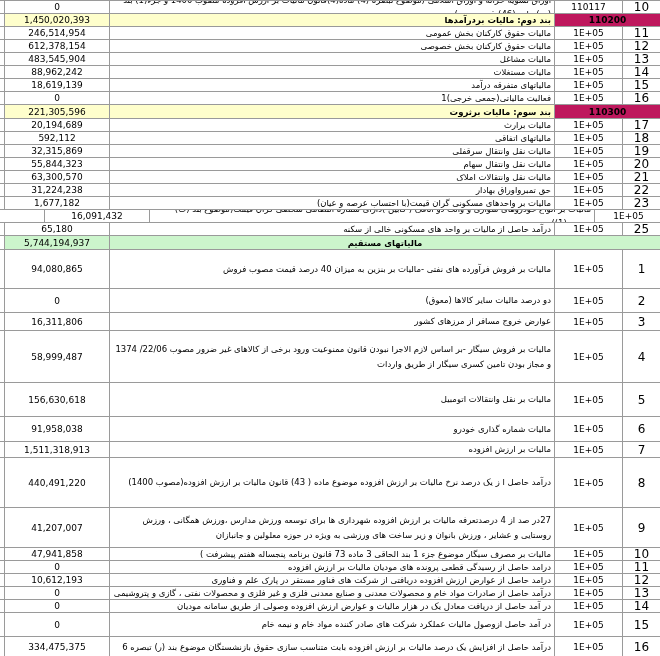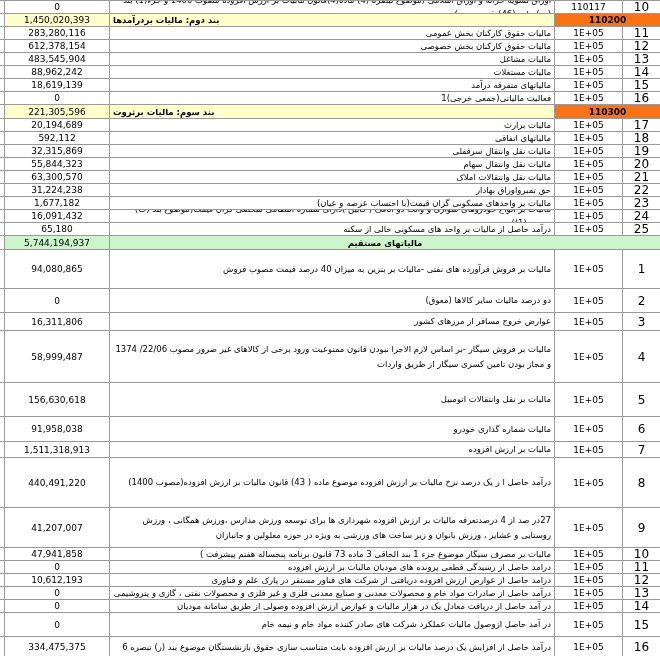--- a/index.html
+++ b/index.html
@@ -56,27 +56,27 @@
     font-size: 12px;
     border-right: none;
   }
   .row .cell:last-child { border-right: none; }
 
   
   .row.section .c-amount,
   .row.section .c-desc { background: var(--section-bg, #ffffcc); }
   .row.section .c-desc {
     justify-content: center;
-    text-align: left;
+    text-align: right;
     font-weight: bold;
   }
   .row.section .c-code {
     width: 105px; flex: 0 0 105px;
     font-weight: bold;
-    background: #f97316;
+    background: #be185d;
   }
 
   
   .row.total .c-amount,
   .row.total .c-desc { background: var(--total-bg, #ccf5cc); }
   .row.total .c-desc {
     width: 550px; flex: 0 0 550px;
     justify-content: flex-start;
     text-align: center;
     font-weight: bold;
@@ -114,21 +114,21 @@
       <span class="txt">بند دوم: مالیات بردرآمدها</span>
     </div>
     <div class="cell c-code">
       <span class="txt">110200</span>
     </div>
 
   </div>
     <div class="row item" style="height: 13px;">
     <div class="cell c-sliver"></div>
     <div class="cell c-amount">
-      <span class="txt">283,280,116</span>
+      <span class="txt">246,514,954</span>
     </div>
     <div class="cell c-desc">
       <span class="txt">مالیات حقوق کارکنان بخش عمومی</span>
     </div>
     <div class="cell c-code">
       <span class="txt">1E+05</span>
     </div>
     <div class="cell c-rownum">
       <span class="txt">11</span>
     </div>
@@ -319,21 +319,21 @@
     <div class="cell c-desc">
       <span class="txt">مالیات بر واحدهای مسکونی گران قیمت(با احتساب عرصه و عیان)</span>
     </div>
     <div class="cell c-code">
       <span class="txt">1E+05</span>
     </div>
     <div class="cell c-rownum">
       <span class="txt">23</span>
     </div>
   </div>
-    <div class="row item" style="height: 13px;">
+    <div class="row item" style="height: 13px; padding-left: 40px;">
     <div class="cell c-sliver"></div>
     <div class="cell c-amount">
       <span class="txt">16,091,432</span>
     </div>
     <div class="cell c-desc">
       <span class="txt">مالیات بر انواع خودروهای سواری و وانت دو اتاقک ( کابین )دارای شماره انتظامی شخصی گران قیمت(موضوع بند (ت) تبصره (1))</span>
     </div>
     <div class="cell c-code">
       <span class="txt">1E+05</span>
     </div>

